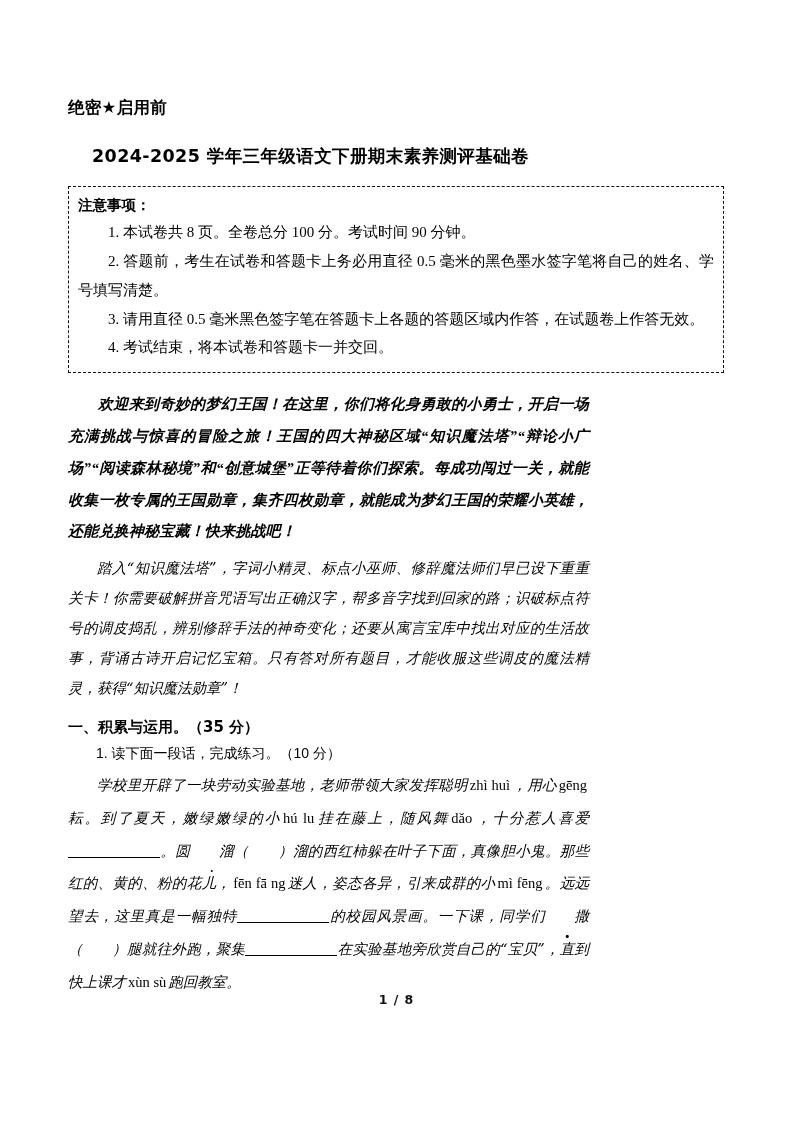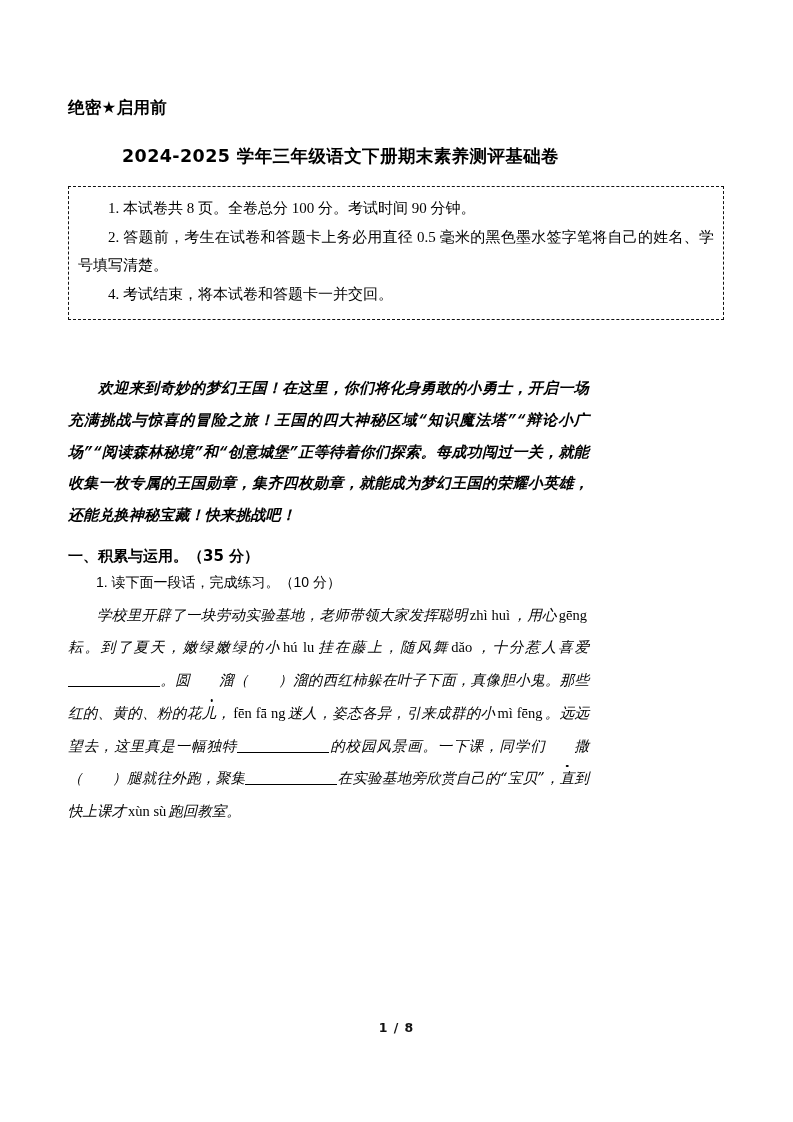--- a/index.html
+++ b/index.html
@@ -30,21 +30,20 @@
     margin-top: 98px;
     font-family: "DejaVu Sans", "Liberation Sans", sans-serif;
     font-size: 16.5px;
     font-weight: 600;
     letter-spacing: 0.3px;
     line-height: 1.2;
   }
 
   .paper-title {
     margin-top: 26px;
-    text-align: center;
     font-family: "DejaVu Sans", "Liberation Sans", sans-serif;
     font-size: 17.5px;
     font-weight: 700;
     letter-spacing: 0.4px;
     padding-left: 24px;
   }
 
   
   .notice-box {
     margin-top: 18px;
@@ -63,22 +62,22 @@
   .notice-item {
     font-family: "Liberation Serif", "DejaVu Serif", serif;
     font-size: 15px;
     line-height: 1.92;
     text-align: justify;
     text-indent: 2em;
   }
 
   
   .intro-para {
-    margin-top: 54px;
-    font-family: Liberation Mono, monospace;
+    margin-top: 16px;
+    font-family: Liberation Serif, serif;
     font-size: 15px;
     font-weight: 700;
     font-style: italic;
     line-height: 2.12;
     text-align: justify;
     text-indent: 2em;
     letter-spacing: 0.2px;
   }
 
   
@@ -156,47 +155,50 @@
     background: #000;
     border-radius: 50%;
     transform: translateX(-50%);
   }
 
   
   .page-footer {
     position: absolute;
     left: 0;
     right: 0;
-    top: 1020px;
+    top: 992px;
     text-align: center;
     font-family: "DejaVu Sans", "Liberation Sans", sans-serif;
     font-size: 12.5px;
     font-weight: 700;
     letter-spacing: 1px;
     color: #111;
   }
 </style>
 </head>
 <body>
 
 <div class="page">
 
   <div class="secret-line">绝密★启用前</div>
 
   <div class="paper-title">2024-2025 学年三年级语文下册期末素养测评基础卷</div>
 
   <div class="notice-box">
+    <div class="notice-heading">注意事项：</div>
     <div class="notice-item">1. 本试卷共 8 页。全卷总分 100 分。考试时间 90 分钟。</div>
     <div class="notice-item">2. 答题前，考生在试卷和答题卡上务必用直径 0.5 毫米的黑色墨水签字笔将自己的姓名、学号填写清楚。</div>
+    <div class="notice-item">3. 请用直径 0.5 毫米黑色签字笔在答题卡上各题的答题区域内作答，在试题卷上作答无效。</div>
     <div class="notice-item">4. 考试结束，将本试卷和答题卡一并交回。</div>
   </div>
 
   <div class="intro-para">欢迎来到奇妙的梦幻王国！在这里，你们将化身勇敢的小勇士，开启一场充满挑战与惊喜的冒险之旅！王国的四大神秘区域“知识魔法塔”“辩论小广场”“阅读森林秘境”和“创意城堡”正等待着你们探索。每成功闯过一关，就能收集一枚专属的王国勋章，集齐四枚勋章，就能成为梦幻王国的荣耀小英雄，还能兑换神秘宝藏！快来挑战吧！</div>
 
 
+  <div class="kai-para">踏入“知识魔法塔”，字词小精灵、标点小巫师、修辞魔法师们早已设下重重关卡！你需要破解拼音咒语写出正确汉字，帮多音字找到回家的路；识破标点符号的调皮捣乱，辨别修辞手法的神奇变化；还要从寓言宝库中找出对应的生活故事，背诵古诗开启记忆宝箱。只有答对所有题目，才能收服这些调皮的魔法精灵，获得“知识魔法勋章”！</div>
 
   <div class="section-heading">一、积累与运用。（35 分）</div>
 
   <div class="question-line">1. 读下面一段话，完成练习。（10 分）</div>
 
   <div class="passage">
     <span>学校里开辟了一块劳动实验基地，老师带领大家发挥聪明</span><span class="py">zhì huì</span><span>，用心</span><span class="py">gēng</span><span>耘。到了夏天，嫩绿嫩绿的小</span><span class="py">hú lu</span><span>挂在藤上，随风舞</span><span class="py">dǎo</span><span>，十分惹人</span><b>喜爱</b><span class="blank"></span><span>。圆</span><span class="dotted-char">溜</span><span>（　　）溜的西红柿躲在叶子下面，真像胆小鬼。那些红的、黄的、粉的花儿，</span><span class="py">fēn fā ng</span><span>迷人，姿态各异，引来成群的小</span><span class="py">mì fēng</span><span>。远远望去，这里真是一幅</span><b>独特</b><span class="blank"></span><span>的校园风景画。一下课，同学们</span><span class="dotted-char">撒</span><span>（　　）腿就往外跑，</span><b>聚集</b><span class="blank"></span><span>在实验基地旁欣赏自己的“宝贝”，直到快上课才</span><span class="py">xùn sù</span><span>跑回教室。</span>
   </div>
 
 </div>

